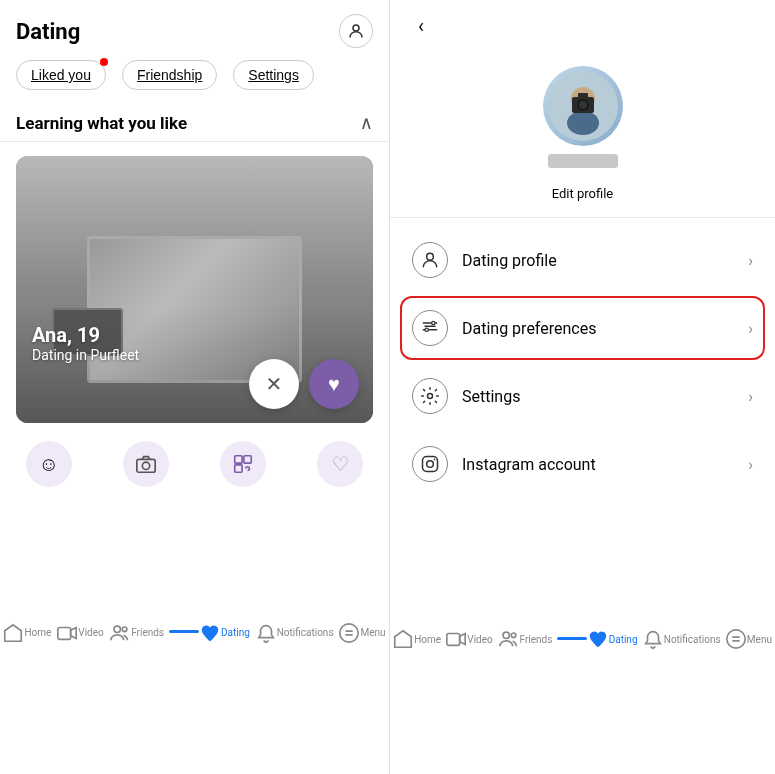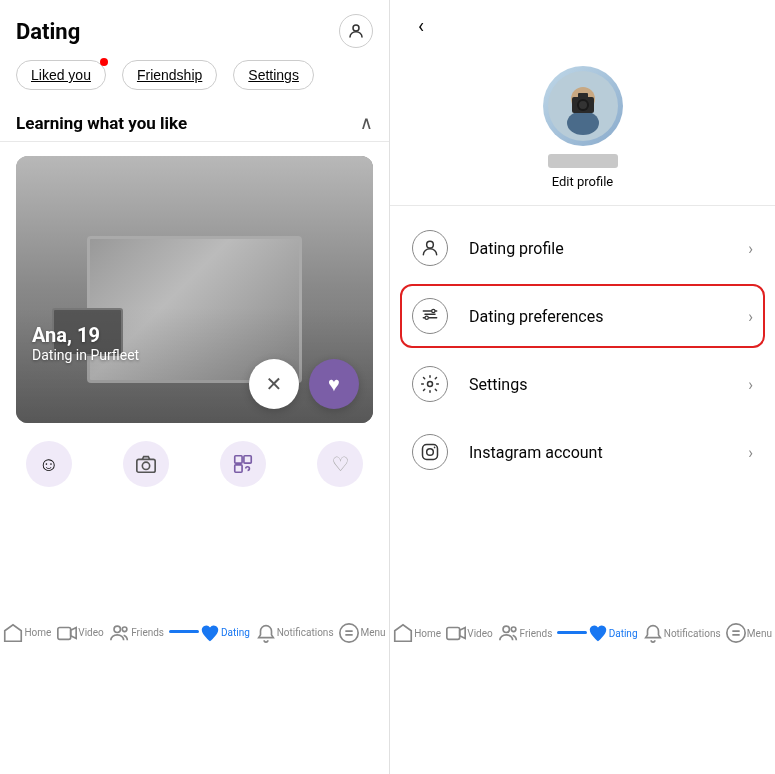--- a/index.html
+++ b/index.html
@@ -244,36 +244,35 @@
       width: 70px;
       height: 14px;
       background: #c8c8c8;
       border-radius: 3px;
       margin-top: 8px;
     }
 
     .edit-profile-label {
       font-size: 13px;
       color: #050505;
-      margin-top: 6px;
+      margin-top: 18px;
     }
 
     .menu-items {
       flex: 1;
       padding: 8px 0;
     }
 
     .menu-item {
       display: flex;
       align-items: center;
       padding: 14px 20px;
       cursor: pointer;
       position: relative;
       border: 2px solid transparent;
-      gap: 7px;
     }
 
     .menu-item.highlighted {
       border: 2px solid #e02020;
       border-radius: 12px;
       margin: 2px 10px;
       padding: 12px 10px;
     }
 
     .menu-item-icon {

